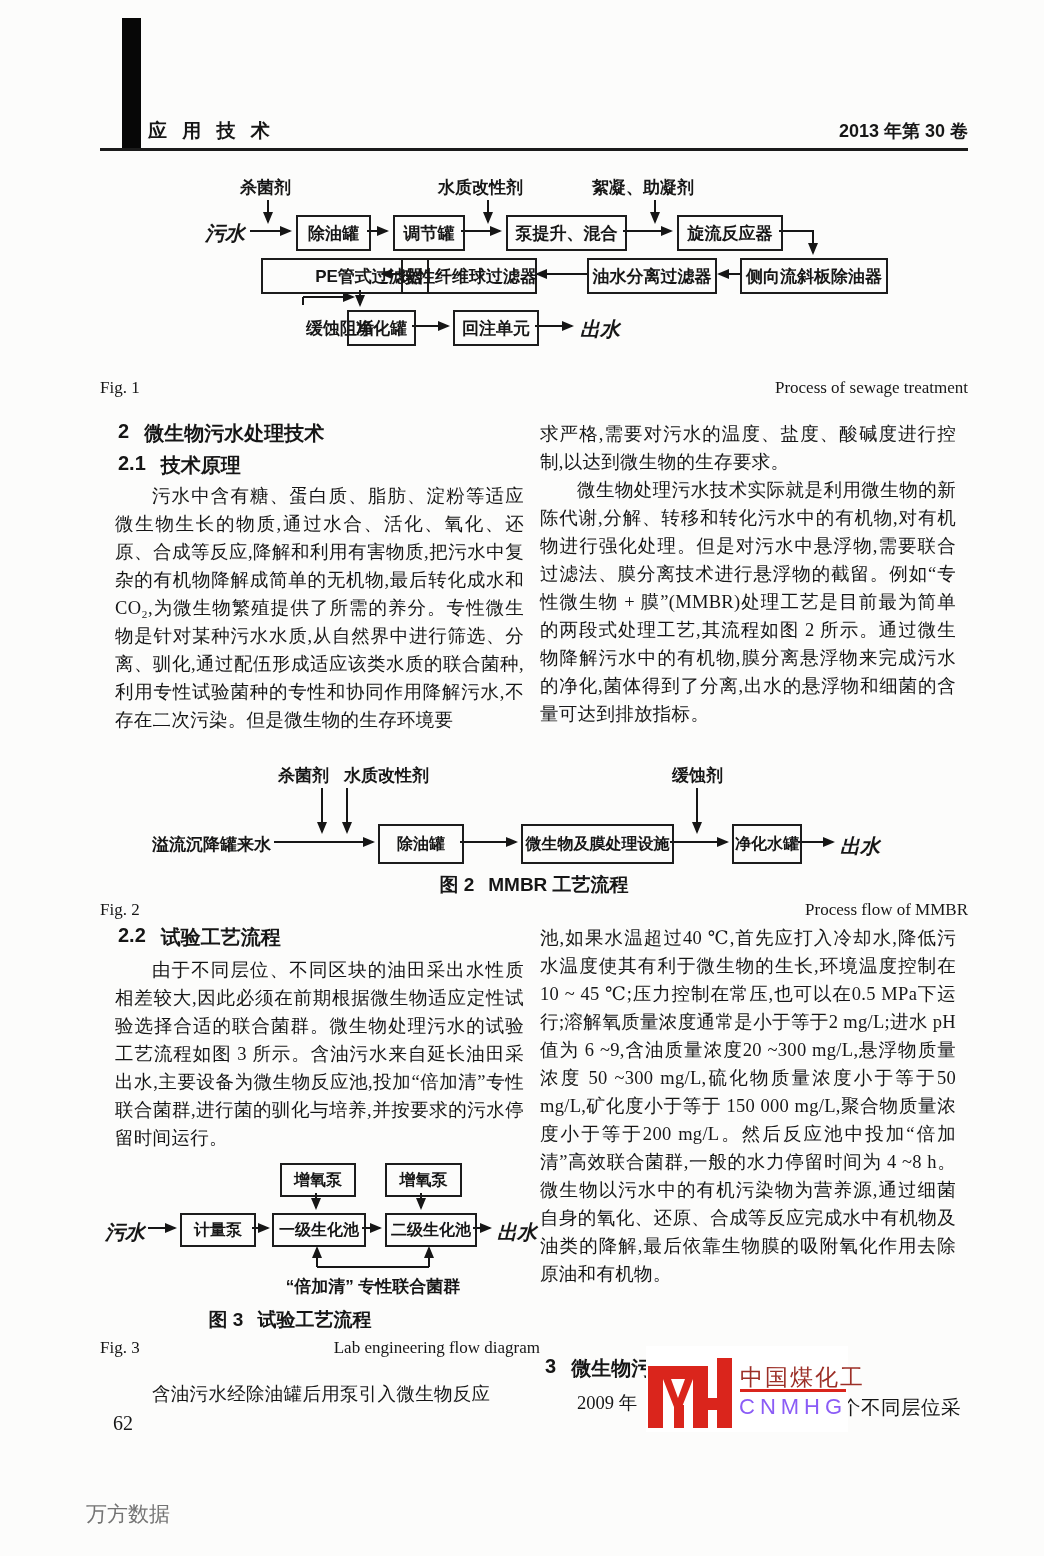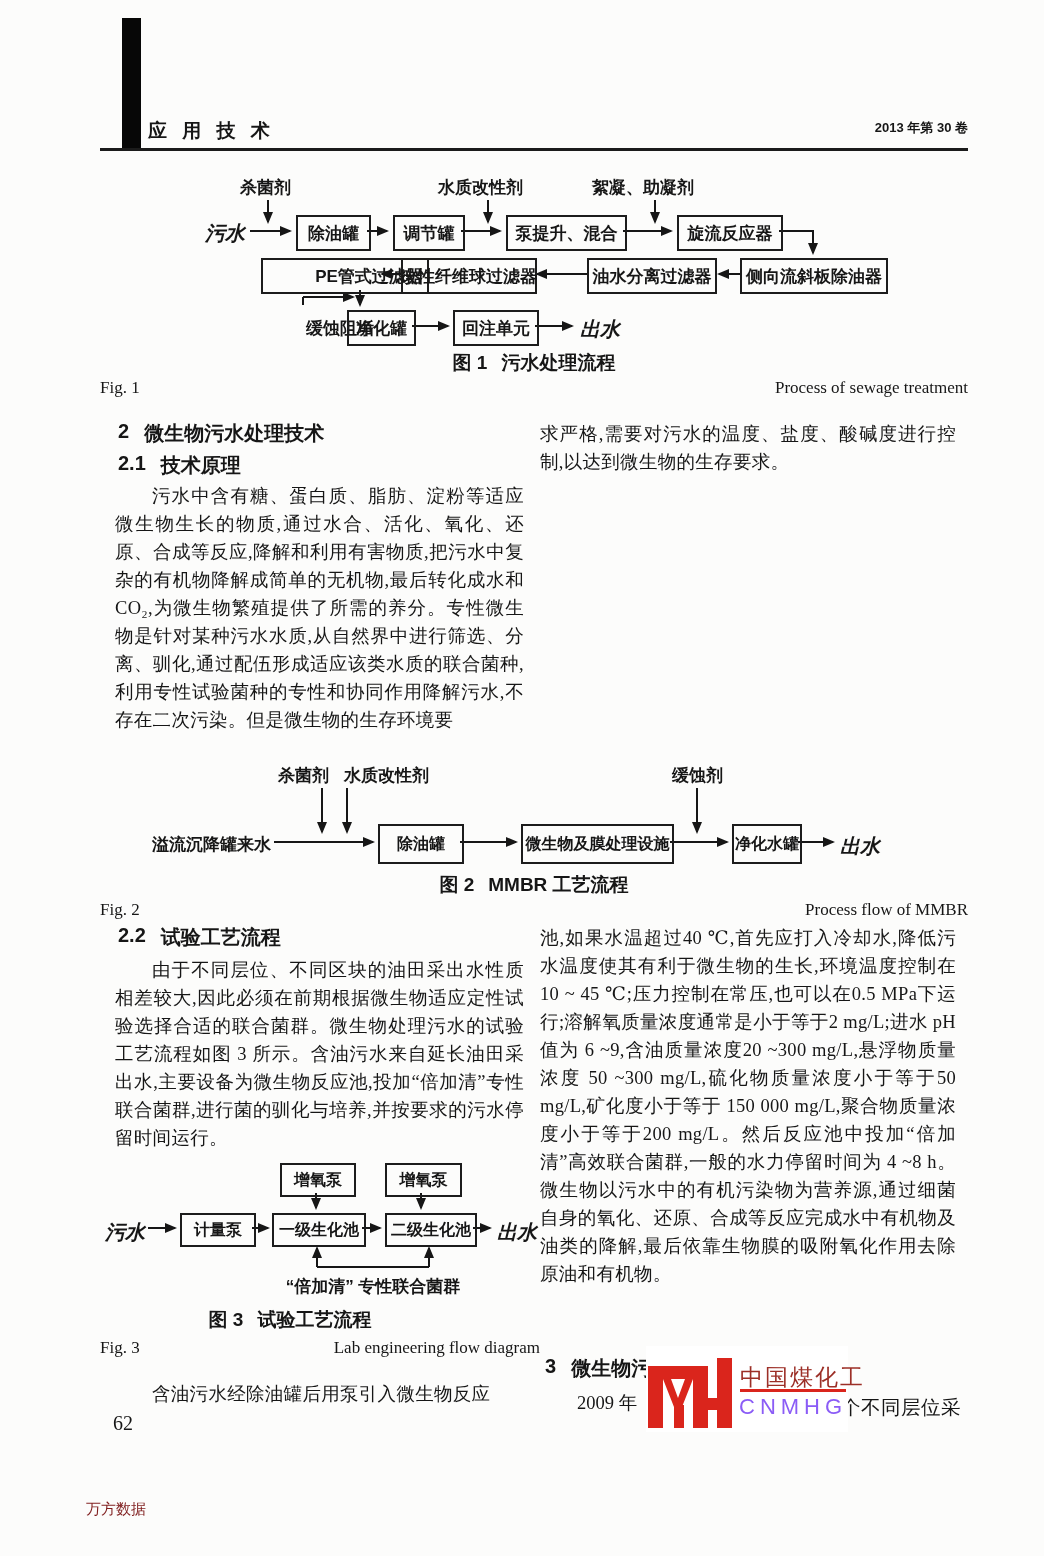--- a/index.html
+++ b/index.html
@@ -27,30 +27,30 @@
   .flabel{position:absolute;font-family:"Liberation Sans","DejaVu Sans",sans-serif;
           font-weight:700;font-size:17px;white-space:nowrap;}
   .flabel.big{font-size:20px;font-style:italic;}
   .fcap-zh{position:absolute;display:flex;justify-content:center;gap:14px;font-weight:700;font-size:19px;
            font-family:"Liberation Sans","DejaVu Sans",sans-serif;}
   .fcap-en{position:absolute;display:flex;justify-content:space-between;gap:11px;font-size:17px;
            font-family:"Liberation Serif","DejaVu Serif",serif;}
   
   .logo-zh{font-family:Liberation Serif, serif;font-size:23px;letter-spacing:2px;}
   .logo-en{font-family:"Liberation Sans","DejaVu Sans",sans-serif;font-size:22px;letter-spacing:5px;}
-  .footer-mark{font-family:Liberation Mono, monospace;font-size:15px;color:#7f1d1d;}
+  .footer-mark{font-family:Liberation Mono, monospace;font-size:21px;color:#737373;}
 </style>
 </head>
 <body>
 
 <div class="page">
 
   <div class="abs hdr-bar" style="left:122px;top:18px;width:19px;height:130px;"></div>
   <div class="abs sans hdr-text" style="left:148px;top:118px;">应 用 技 术</div>
-  <div class="abs sans" style="left:780px;top:119px;width:188px;text-align:right;font-weight:700;font-size:13px;">2013 年第 30 卷</div>
+  <div class="abs sans" style="left:780px;top:119px;width:188px;text-align:right;font-weight:700;font-size:18px;">2013 年第 30 卷</div>
   <div class="abs hdr-rule" style="left:100px;top:148px;width:868px;"></div>
 
   <div class="fig" style="left:100px;top:170px;width:868px;height:235px;">
     <svg width="868" height="235" viewBox="0 0 868 235">
       <defs>
         <marker id="m1" markerUnits="userSpaceOnUse" markerWidth="12" markerHeight="10" refX="10" refY="5" orient="auto">
           <path d="M0,0 L12,5 L0,10 Z" fill="#161616"></path>
         </marker>
       </defs>
       <g stroke="#161616" stroke-width="2" fill="none">
@@ -81,44 +81,41 @@
     <div class="fbox" style="left:406px;top:45px;width:117px;height:32px;">泵提升、混合</div>
     <div class="fbox" style="left:577px;top:45px;width:102px;height:32px;">旋流反应器</div>
     <div class="fbox" style="left:161px;top:88px;width:116px;height:32px;padding-left:48px;">PE管式过滤器</div>
     <div class="fbox" style="left:301px;top:88px;width:132px;height:32px;">改性纤维球过滤器</div>
     <div class="fbox" style="left:487px;top:88px;width:126px;height:32px;">油水分离过滤器</div>
     <div class="fbox" style="left:640px;top:88px;width:144px;height:32px;">侧向流斜板除油器</div>
     <div class="flabel" style="left:162px;top:147px;margin-left:44px;">缓蚀阻垢</div>
     <div class="fbox" style="left:247px;top:140px;width:65px;height:32px;">净化罐</div>
     <div class="fbox" style="left:353px;top:140px;width:82px;height:32px;">回注单元</div>
     <div class="flabel big" style="left:480px;top:146px;">出水</div>
-    <div class="fcap-zh" style="left:0;top:180px;width:868px;">
-      <span>图 1</span>
-      <span>污水处理流程</span>
-    </div>
     <div class="fcap-en" style="left:0;top:208px;width:868px;">
       <span>Fig. 1</span>
       <span>Process of sewage treatment</span>
     </div>
   </div>
 
   <div class="abs heading" style="left:118px;top:420px;">
     <span>2</span>
     <span>微生物污水处理技术</span>
   </div>
   <div class="abs heading" style="left:118px;top:452px;">
     <span>2.1</span>
     <span>技术原理</span>
   </div>
   <div class="abs col" style="left:115px;top:482px;width:409px;">
     <p class="ind">污水中含有糖、蛋白质、脂肪、淀粉等适应微生物生长的物质,通过水合、活化、氧化、还原、合成等反应,降解和利用有害物质,把污水中复杂的有机物降解成简单的无机物,最后转化成水和CO₂,为微生物繁殖提供了所需的养分。专性微生物是针对某种污水水质,从自然界中进行筛选、分离、驯化,通过配伍形成适应该类水质的联合菌种,利用专性试验菌种的专性和协同作用降解污水,不存在二次污染。但是微生物的生存环境要</p>
   </div>
 
   <div class="abs col" style="left:540px;top:420px;width:416px;">
     <p>求严格,需要对污水的温度、盐度、酸碱度进行控制,以达到微生物的生存要求。</p>
+    <p class="ind">微生物处理污水技术实际就是利用微生物的新陈代谢,分解、转移和转化污水中的有机物,对有机物进行强化处理。但是对污水中悬浮物,需要联合过滤法、膜分离技术进行悬浮物的截留。例如“专性微生物 + 膜”(MMBR)处理工艺是目前最为简单的两段式处理工艺,其流程如图 2 所示。通过微生物降解污水中的有机物,膜分离悬浮物来完成污水的净化,菌体得到了分离,出水的悬浮物和细菌的含量可达到排放指标。</p>
   </div>
 
   <div class="fig" style="left:100px;top:756px;width:868px;height:165px;">
     <svg width="868" height="165" viewBox="0 0 868 165">
       <defs>
         <marker id="m2" markerUnits="userSpaceOnUse" markerWidth="12" markerHeight="10" refX="10" refY="5" orient="auto">
           <path d="M0,0 L12,5 L0,10 Z" fill="#161616"></path>
         </marker>
       </defs>
       <g stroke="#161616" stroke-width="2" fill="none">

